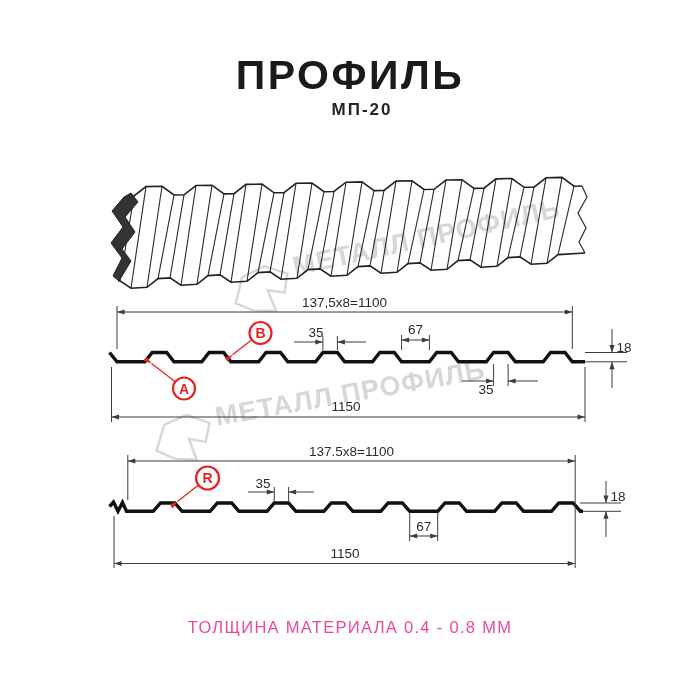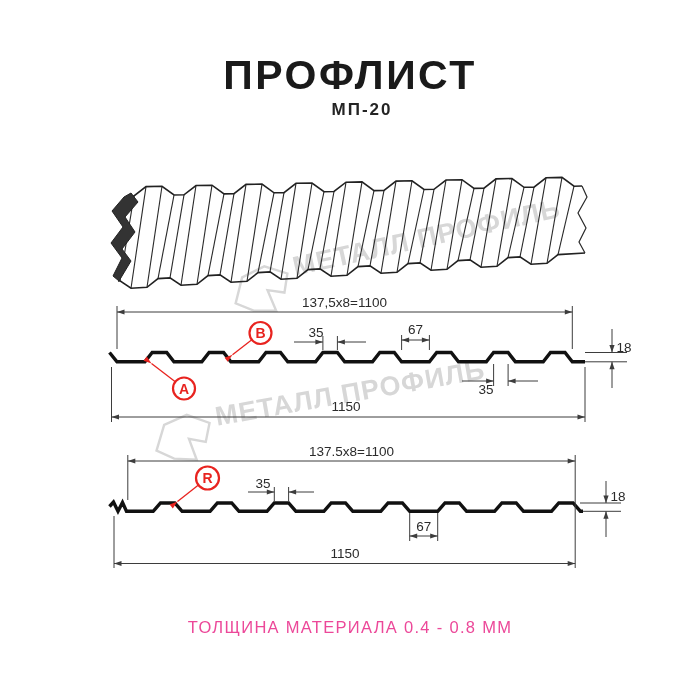--- a/index.html
+++ b/index.html
@@ -15,21 +15,21 @@
   .wm{font-family:"Liberation Sans",sans-serif;font-weight:700;font-size:27px;
       letter-spacing:1px;fill:#d7d7d7;}
   .dim{font-family:"Liberation Sans",sans-serif;font-size:13.5px;fill:#2b2b2b;}
   .redlab{font-family:"Liberation Sans",sans-serif;font-size:14px;font-weight:700;fill:#e8231f;}
 </style>
 </head>
 <body>
 
 <div class="page">
 
-  <div class="page-title">ПРОФЛИСТ</div>
+  <div class="page-title">ПРОФИЛЬ</div>
   <div class="page-subtitle">МП-20</div>
 
   <svg class="drawing" viewBox="0 0 700 700">
 
     <g transform="translate(230,278) rotate(-12.5)">
       <path d="M0,26 L12,2 L36,-4 L57,8 L50,26 L34,20 L38,42 L16,37 Z" fill="none" stroke="#d7d7d7" stroke-width="2.4"></path>
       <text class="wm" x="64" y="12" fill="#d7d7d7">МЕТАЛЛ ПРОФИЛЬ</text>
     </g>
     <g transform="translate(152,425) rotate(-10)">
       <path d="M0,26 L12,2 L36,-4 L57,8 L50,26 L34,20 L38,42 L16,37 Z" fill="none" stroke="#d7d7d7" stroke-width="2.4"></path>

